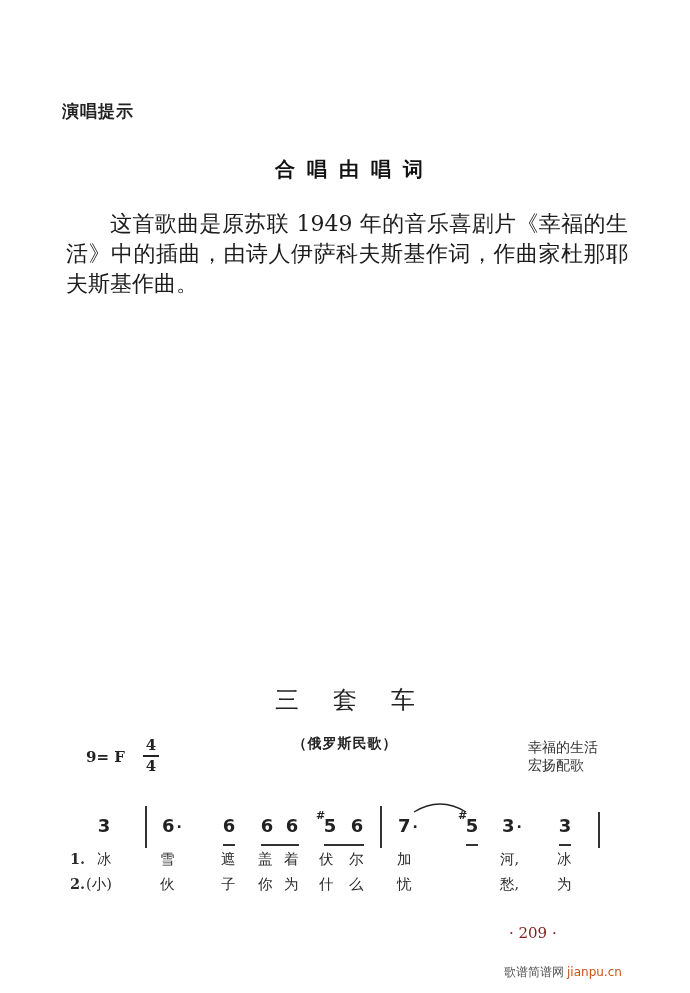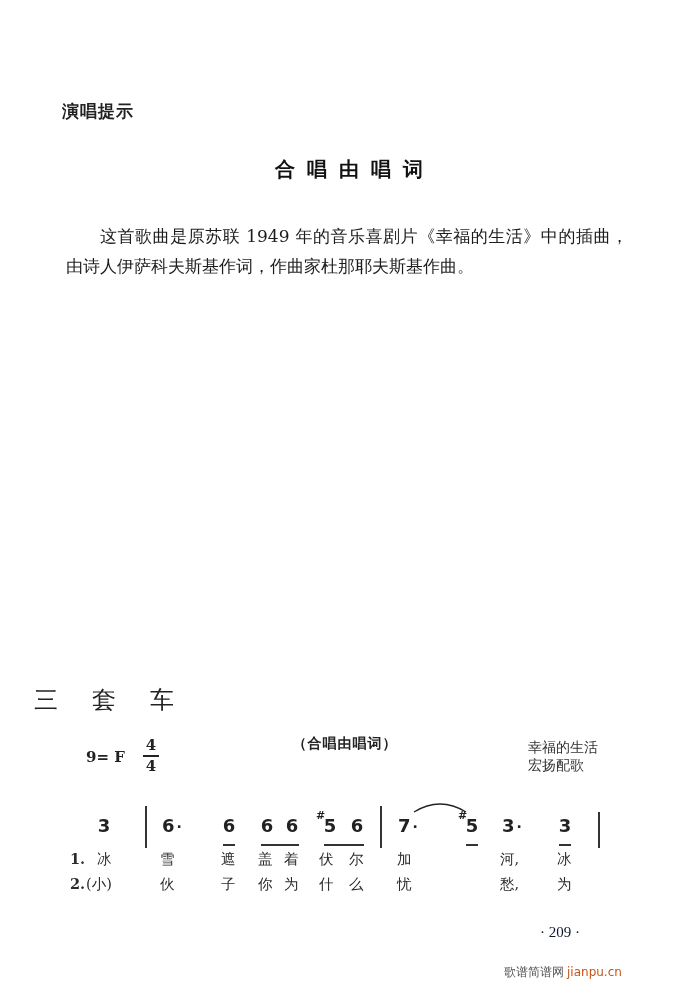--- a/index.html
+++ b/index.html
@@ -30,34 +30,35 @@
     text-align: center;
     font-size: 20px;
     font-weight: bold;
     font-family: "DejaVu Sans", "Liberation Sans", sans-serif;
     letter-spacing: 12px;
     padding-left: 20px;
     box-sizing: border-box;
     color: #111;
   }
   .body-text {
-    left: 66px; top: 221px;
+    left: 66px; top: 209px;
     width: 562px;
-    font-size: 17px;
+    font-size: 22px;
     line-height: 30.2px;
     text-align: justify;
     color: #1c1c1c;
   }
   .body-text p {
     margin: 0;
     text-indent: 2em;
   }
 
   .score-title {
     left: 0; width: 690px; top: 684px;
+    text-align: center;
     font-size: 24px;
     letter-spacing: 34px;
     padding-left: 34px;
     box-sizing: border-box;
     color: #222;
   }
   .score-subtitle {
     left: 0; width: 690px; top: 735px;
     text-align: center;
     font-size: 14px;
@@ -131,24 +132,23 @@
     white-space: nowrap;
   }
   .lyric.row1 { top: 850px; }
   .lyric.row2 { top: 875px; }
   .verse-num {
     font-family: "DejaVu Serif", "Liberation Serif", serif;
     font-weight: bold;
   }
 
   .page-number {
-    left: 540px; top: 924px;
+    left: 509px; top: 924px;
     font-size: 15px;
-    color: #0f172a;
-    font-family: Liberation Serif, serif;
+    color: #7f1d1d;
   }
   .watermark {
     left: 504px; top: 964px;
     font-size: 12px;
     color: #555;
     font-family: "DejaVu Sans", "Liberation Sans", sans-serif;
   }
   .watermark .wm-url {
     color: #c9541a;
     margin-left: 3px;
@@ -159,21 +159,21 @@
 
 <div class="abs section-label">演唱提示</div>
 
 <div class="abs song-title">合唱由唱词</div>
 
 <div class="abs body-text">
   <p>这首歌曲是原苏联 1949 年的音乐喜剧片《幸福的生活》中的插曲，由诗人伊萨科夫斯基作词，作曲家杜那耶夫斯基作曲。</p>
 </div>
 
 <div class="abs score-title">三套车</div>
-<div class="abs score-subtitle">（合唱由唱词）</div>
+<div class="abs score-subtitle">（俄罗斯民歌）</div>
 
 <div class="abs key-sig">9= F</div>
 <div class="abs time-sig">
   <div>4</div>
   <div class="bar"></div>
   <div>4</div>
 </div>
 
 <div class="abs credits">
   <div>幸福的生活</div>

